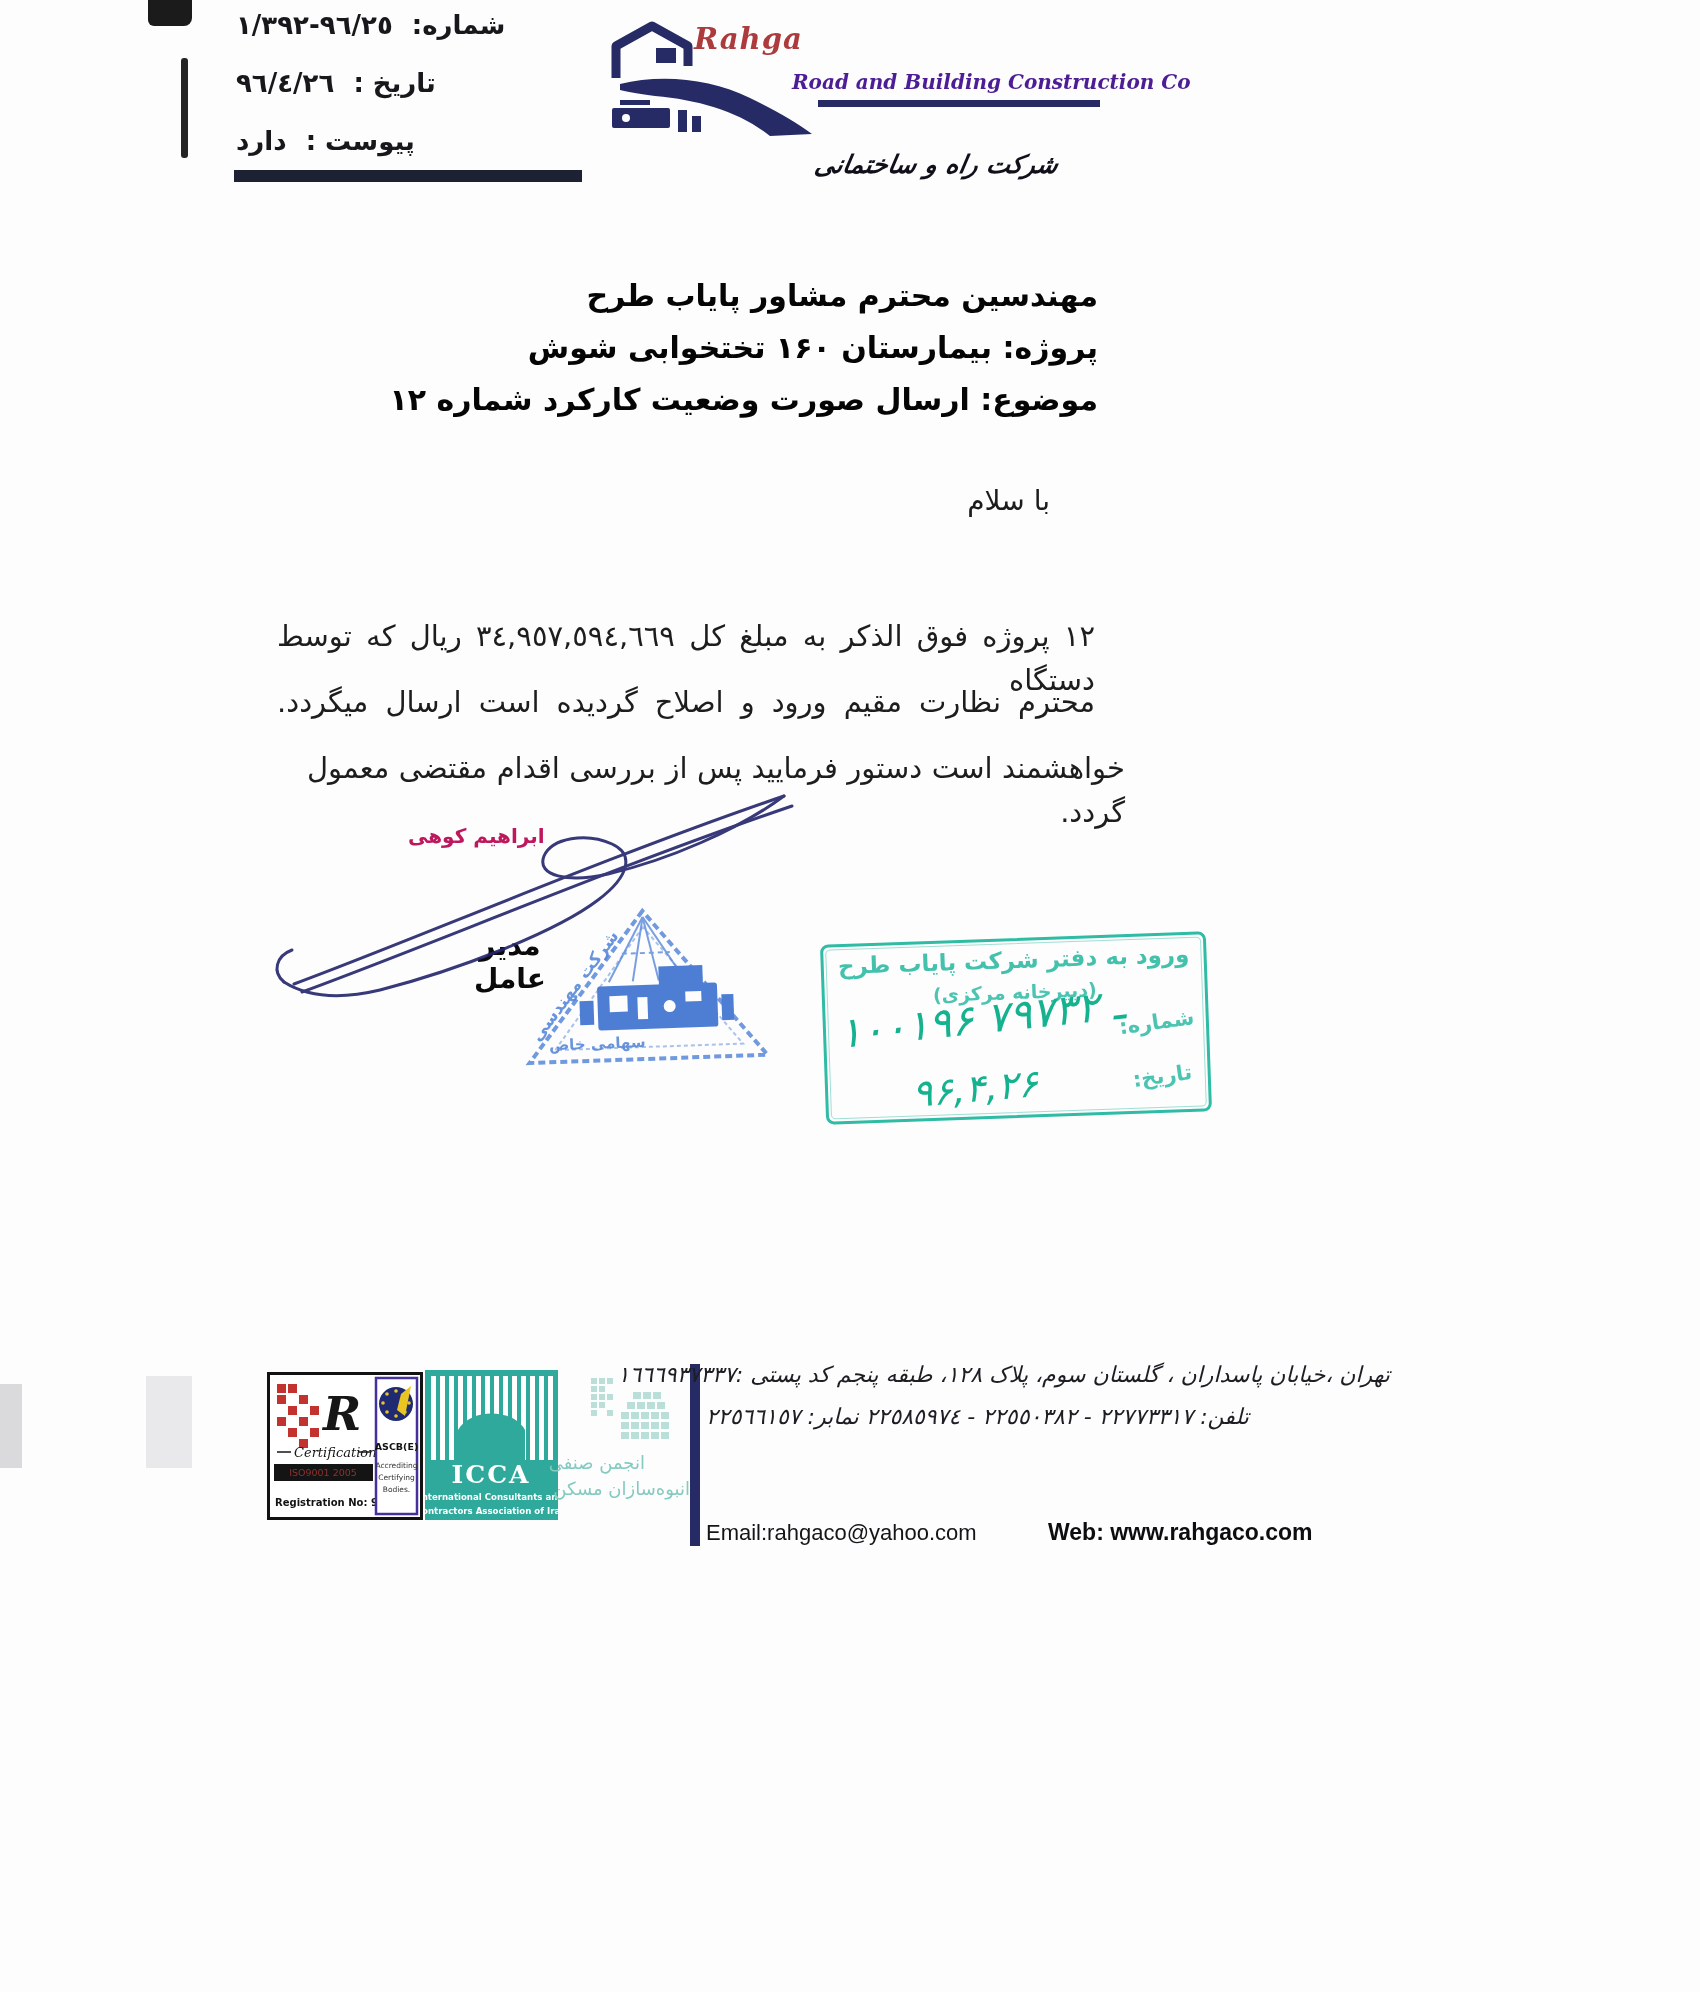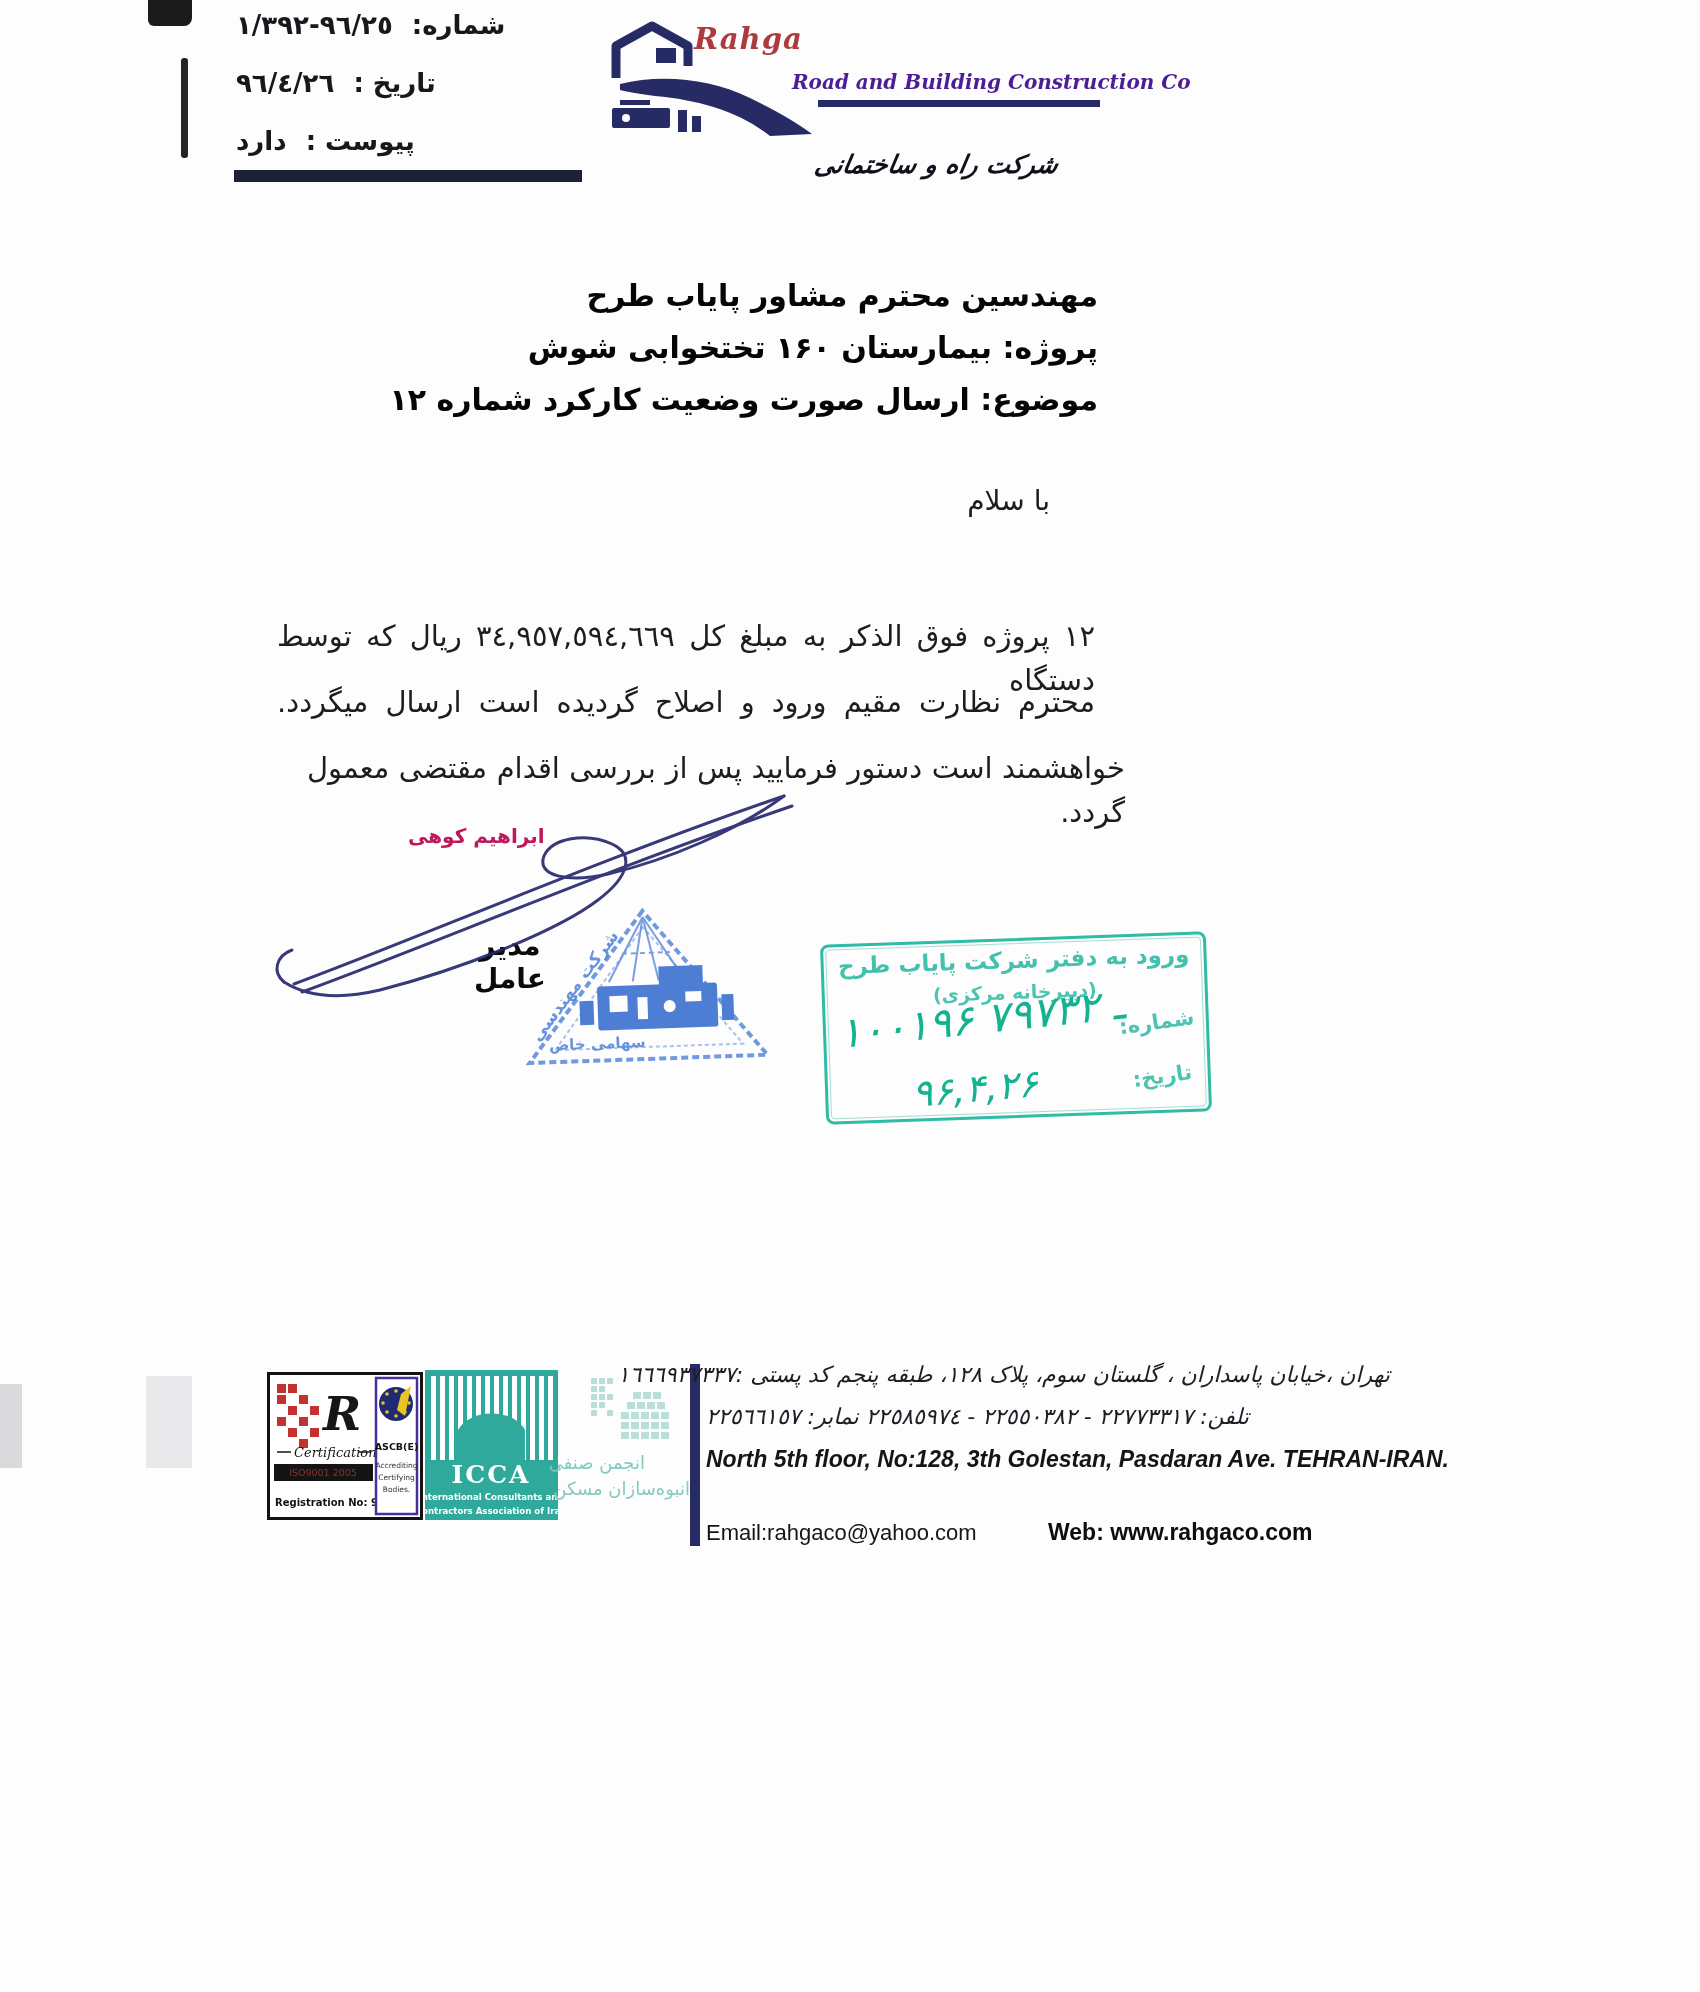--- a/index.html
+++ b/index.html
@@ -301,17 +301,16 @@
         <rect x="64" y="58" width="8" height="7"></rect>
         <rect x="74" y="58" width="8" height="7"></rect>
     </g>
   </svg>
   <div class="abs anboh-l1">انجمن صنفی</div>
   <div class="abs anboh-l2">انبوه‌سازان مسکن</div>
 
   <div class="abs footer-bar"></div>
   <div class="abs f-fa1">تهران ،خیابان پاسداران ، گلستان سوم، پلاک ١٢٨، طبقه پنجم کد پستی :١٦٦٦٩٣٧٣٣٧</div>
   <div class="abs f-fa2">تلفن: ٢٢٧٧٣٣١٧ - ٢٢٥٥٠٣٨٢ - ٢٢٥٨٥٩٧٤   نمابر: ٢٢٥٦٦١٥٧</div>
-  <div class="abs f-en1">North 5th  floor, No:128, 3th Golestan, Pasdaran Ave. TEHRAN-IRAN.</div>
   <div class="abs f-email">Email:rahgaco@yahoo.com</div>
   <div class="abs f-web">Web: www.rahgaco.com</div>
 
 </div>
 
 </body></html>

